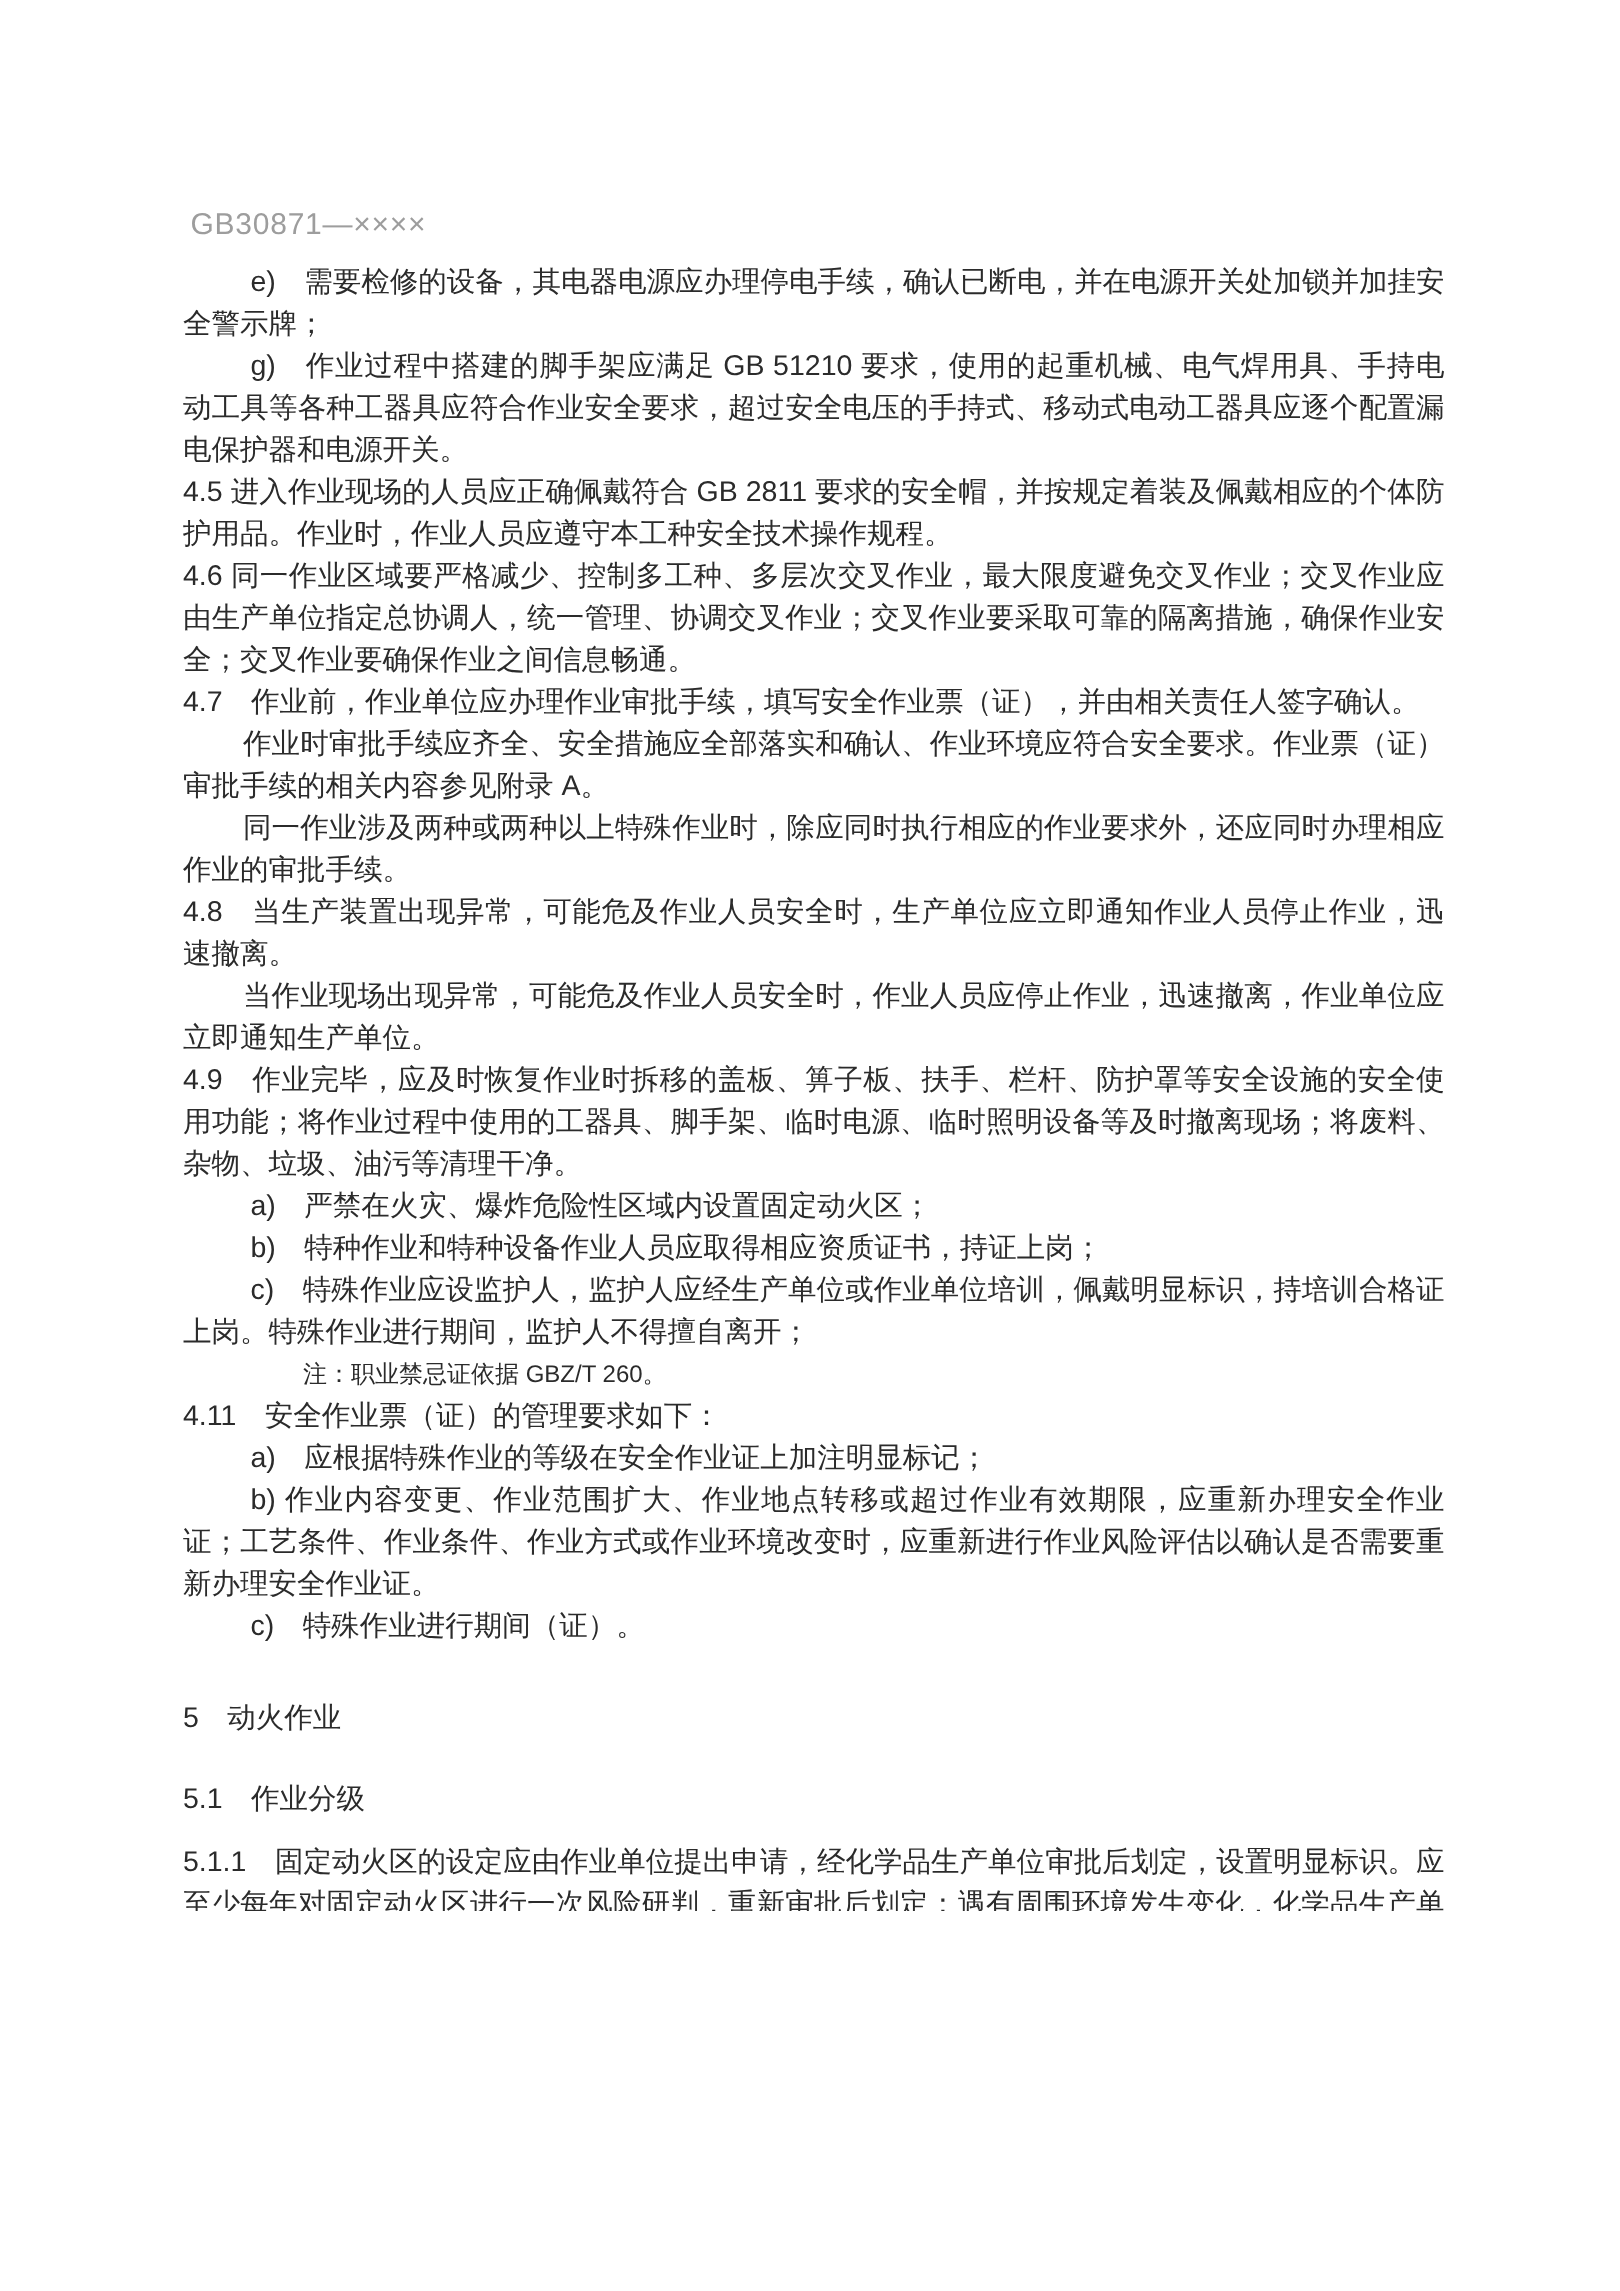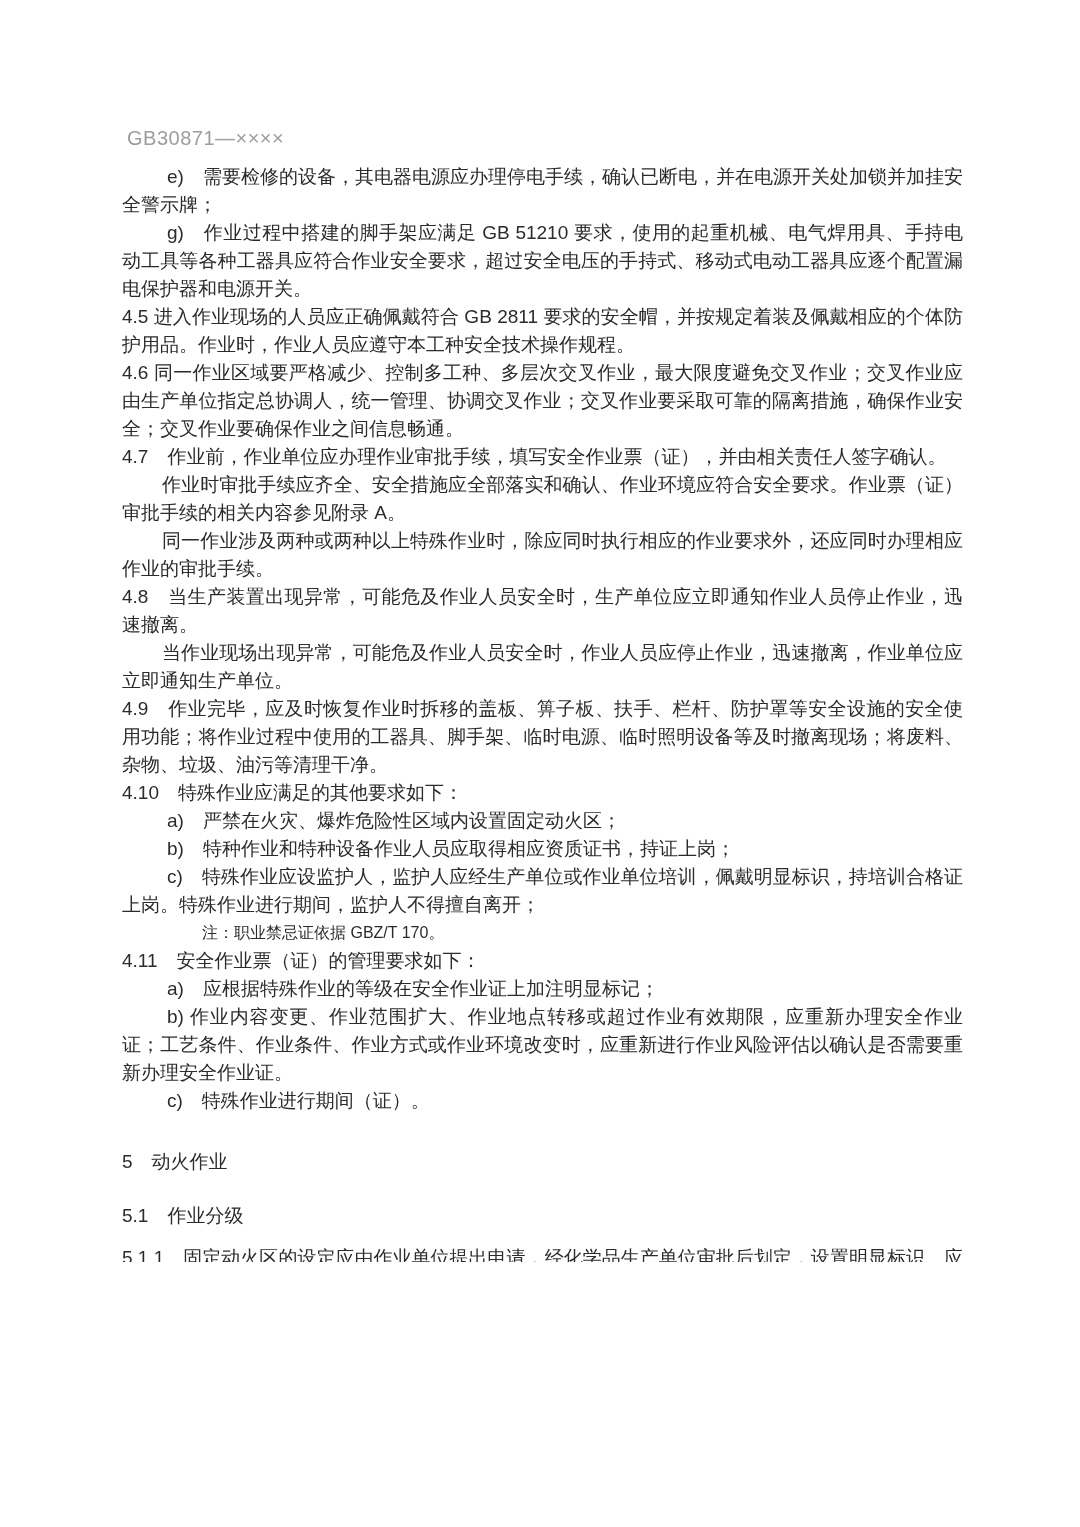--- a/index.html
+++ b/index.html
@@ -3,20 +3,21 @@
 <meta charset="utf-8">
 <style>
   html, body { margin: 0; padding: 0; background: #ffffff; }
   .page {
     position: relative;
     width: 1080px;
     height: 1262px;
     background: #ffffff;
     overflow: hidden;
     font-family: "Liberation Sans", sans-serif;
+    margin-top: 12px;
   }
   .doc-header {
     position: absolute;
     top: 127px;
     left: 127px;
     font-size: 20px;
     letter-spacing: 0.5px;
     color: #9d9d9d;
   }
   .content {
@@ -55,25 +56,24 @@
     <p class="li">e)　需要检修的设备，其电器电源应办理停电手续，确认已断电，并在电源开关处加锁并加挂安全警示牌；</p>
     <p class="li">g)　作业过程中搭建的脚手架应满足 GB 51210 要求，使用的起重机械、电气焊用具、手持电动工具等各种工器具应符合作业安全要求，超过安全电压的手持式、移动式电动工器具应逐个配置漏电保护器和电源开关。</p>
     <p class="num">4.5 进入作业现场的人员应正确佩戴符合 GB 2811 要求的安全帽，并按规定着装及佩戴相应的个体防护用品。作业时，作业人员应遵守本工种安全技术操作规程。</p>
     <p class="num">4.6 同一作业区域要严格减少、控制多工种、多层次交叉作业，最大限度避免交叉作业；交叉作业应由生产单位指定总协调人，统一管理、协调交叉作业；交叉作业要采取可靠的隔离措施，确保作业安全；交叉作业要确保作业之间信息畅通。</p>
     <p class="num">4.7　作业前，作业单位应办理作业审批手续，填写安全作业票（证），并由相关责任人签字确认。</p>
     <p class="indent">作业时审批手续应齐全、安全措施应全部落实和确认、作业环境应符合安全要求。作业票（证）审批手续的相关内容参见附录 A。</p>
     <p class="indent">同一作业涉及两种或两种以上特殊作业时，除应同时执行相应的作业要求外，还应同时办理相应作业的审批手续。</p>
     <p class="num">4.8　当生产装置出现异常，可能危及作业人员安全时，生产单位应立即通知作业人员停止作业，迅速撤离。</p>
     <p class="indent">当作业现场出现异常，可能危及作业人员安全时，作业人员应停止作业，迅速撤离，作业单位应立即通知生产单位。</p>
     <p class="num">4.9　作业完毕，应及时恢复作业时拆移的盖板、箅子板、扶手、栏杆、防护罩等安全设施的安全使用功能；将作业过程中使用的工器具、脚手架、临时电源、临时照明设备等及时撤离现场；将废料、杂物、垃圾、油污等清理干净。</p>
-    <p class="num">4.10　特殊作业应满足的其他要求如下：</p>
     <p class="li">a)　严禁在火灾、爆炸危险性区域内设置固定动火区；</p>
     <p class="li">b)　特种作业和特种设备作业人员应取得相应资质证书，持证上岗；</p>
     <p class="li">c)　特殊作业应设监护人，监护人应经生产单位或作业单位培训，佩戴明显标识，持培训合格证上岗。特殊作业进行期间，监护人不得擅自离开；</p>
-    <p class="note">注：职业禁忌证依据 GBZ/T 170。</p>
+    <p class="note">注：职业禁忌证依据 GBZ/T 260。</p>
     <p class="num">4.11　安全作业票（证）的管理要求如下：</p>
     <p class="li">a)　应根据特殊作业的等级在安全作业证上加注明显标记；</p>
     <p class="li">b) 作业内容变更、作业范围扩大、作业地点转移或超过作业有效期限，应重新办理安全作业证；工艺条件、作业条件、作业方式或作业环境改变时，应重新进行作业风险评估以确认是否需要重新办理安全作业证。</p>
     <p class="li">c)　特殊作业进行期间（证）。</p>
     <p class="h1">5　动火作业</p>
     <p class="h2">5.1　作业分级</p>
     <p class="num after-h">5.1.1　固定动火区的设定应由作业单位提出申请，经化学品生产单位审批后划定，设置明显标识。应至少每年对固定动火区进行一次风险研判，重新审批后划定；遇有周围环境发生变化，化学品生产单位应重新识别划定。</p>
   </div>
 
   <div class="page-number">4</div>

